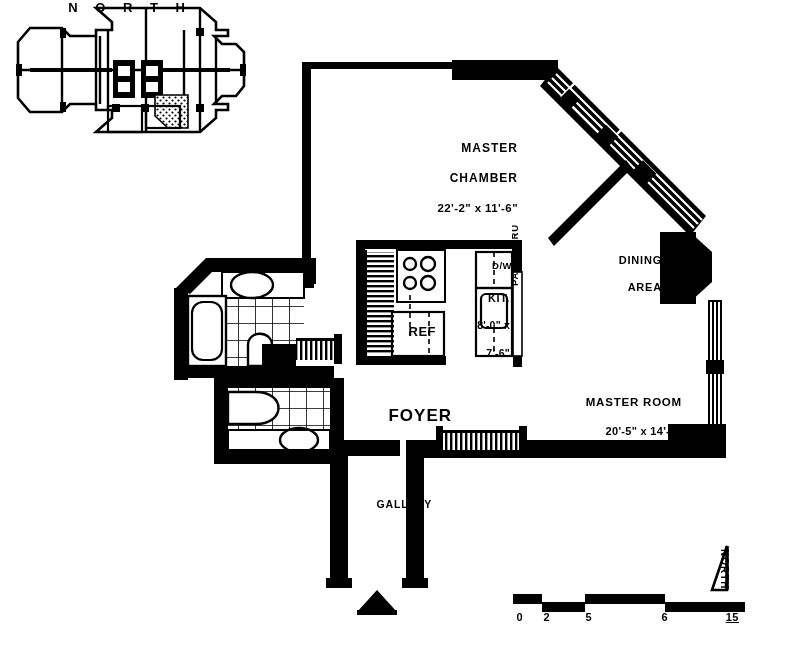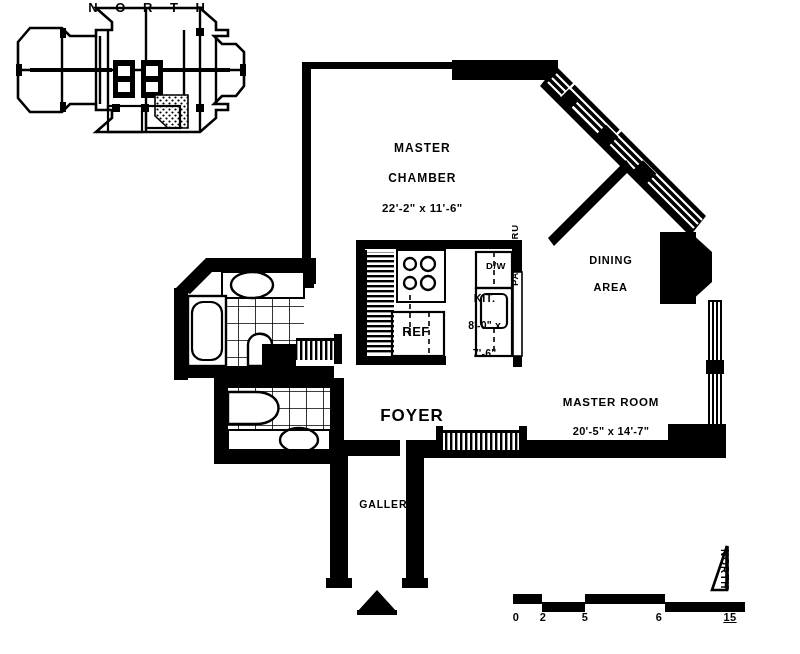--- a/index.html
+++ b/index.html
@@ -11,32 +11,32 @@
     overflow:hidden;
     position:relative;
   }
   #plan{position:absolute;left:0;top:0;width:800px;height:654px;}
   .lbl{
     position:absolute;
     font-family:"Liberation Sans", sans-serif;
     font-weight:bold;
     color:#000;
     white-space:pre;
-    text-align:center;
+    text-align:right;
     letter-spacing:0.5px;
     line-height:1.25;
   }
   .keyplan-title{
     left:0px; top:0px; width:260px;
-    font-size:13px; letter-spacing:7px; text-align:center;padding-left:20px;
+    font-size:13px; letter-spacing:7px; text-align:center;
   }
   .master-label{ left:318px; top:126px; width:200px; font-size:12px; letter-spacing:1px;}
   .master-dim{ font-size:11.5px; letter-spacing:0.4px;}
   .dining-label{ left:552px; top:240px; width:110px; font-size:11px; letter-spacing:0.8px;}
-  .kit-label{ left:436px; top:278px; width:90px; font-size:11px; letter-spacing:0.6px;}
+  .kit-label{ left:420px; top:278px; width:90px; font-size:11px; letter-spacing:0.6px;}
   .kit-dim{ font-size:10.5px; letter-spacing:0.2px;}
   .ref-label{ left:396px; top:324px; width:40px; font-size:13px; letter-spacing:0.5px;}
   .dw-label{ left:480px; top:260px; width:32px; font-size:9.5px; letter-spacing:0.5px;}
   .foyer-label{ left:372px; top:405px; width:80px; font-size:17px; letter-spacing:1px;}
   .living-label{ left:532px; top:381px; width:150px; font-size:11.5px; letter-spacing:0.8px;}
   .living-dim{ font-size:11px; letter-spacing:0.3px;}
   .gallery-label{ left:342px; top:498px; width:90px; font-size:10.5px; letter-spacing:0.8px;}
   .passthru-label{
     left:509px; top:286px; width:70px; font-size:9.5px; letter-spacing:0.8px;
     transform:rotate(-90deg); transform-origin:left top;

